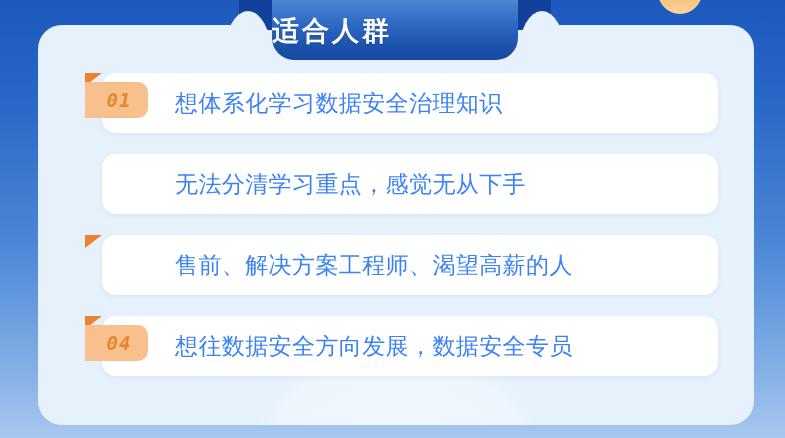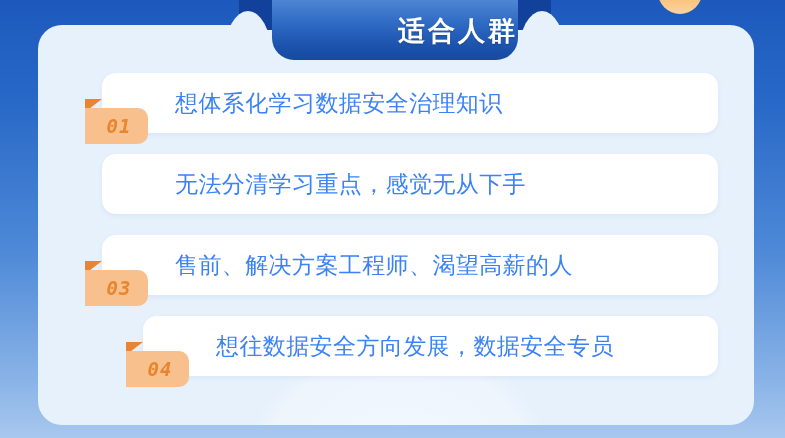--- a/index.html
+++ b/index.html
@@ -85,21 +85,21 @@
   #ribbon-body {
     position: absolute;
     left: 0;
     top: 0;
     width: 246px;
     height: 60px;
     border-radius: 0 0 22px 22px;
     background: linear-gradient(to bottom, #4d86d3 0%, #2f6bc4 38%, #1d54ae 74%, #17499f 100%);
     display: flex;
     align-items: center;
-    justify-content: flex-end;
+    justify-content: flex-start;
   }
   #ribbon-title {
     color: #ffffff;
     font-size: 27px;
     font-weight: bold;
     letter-spacing: 3px;
     line-height: 1;
     padding-top: 3px;
     text-shadow: 0 1px 2px rgba(0,0,0,0.18);
   }
@@ -112,27 +112,27 @@
     width: 616px;
   }
   .card {
     position: relative;
     height: 60px;
     margin-bottom: 21px;
     background: #ffffff;
     border-radius: 14px;
     box-shadow: 0 2px 5px rgba(120,150,190,0.10);
   }
-  .card:last-child { margin-bottom: 0; margin-left: 41px; }
+  .card:last-child { margin-bottom: 0; }
 
   
   .badge {
     position: absolute;
     left: -17px;
-    top: 26px;
+    top: 0;
     width: 63px;
     height: 45px;
   }
   .badge-fold {
     position: absolute;
     left: 0;
     top: 0;
     width: 0;
     height: 0;
     border-left: 17px solid #ea8431;
@@ -206,23 +206,20 @@
       <div class="card-text">想体系化学习数据安全治理知识</div>
     </div>
 
     <div class="card">
       <div class="card-text">无法分清学习重点，感觉无从下手</div>
     </div>
 
     <div class="card">
       <div class="badge">
         <div class="badge-fold"></div>
-        <div class="badge-body">
-          <span class="badge-num">03</span>
-        </div>
       </div>
       <div class="card-text">售前、解决方案工程师、渴望高薪的人</div>
     </div>
 
     <div class="card">
       <div class="badge">
         <div class="badge-fold"></div>
         <div class="badge-body">
           <span class="badge-num">04</span>
         </div>

